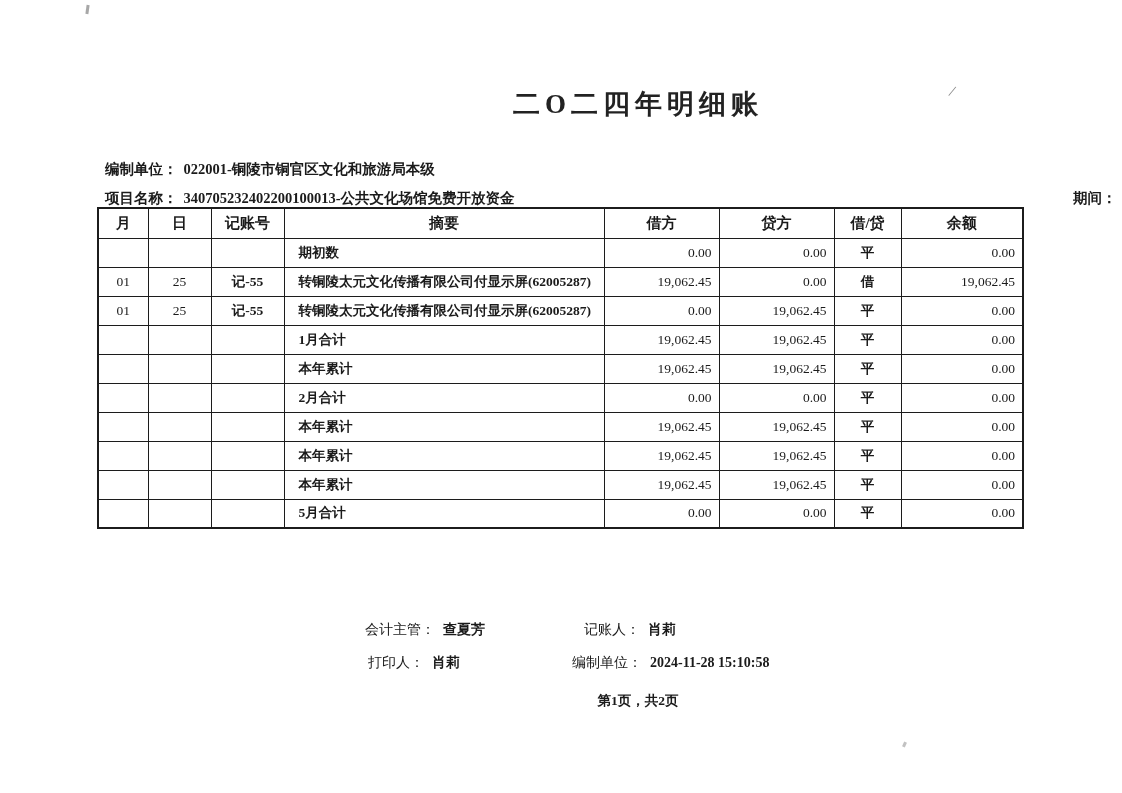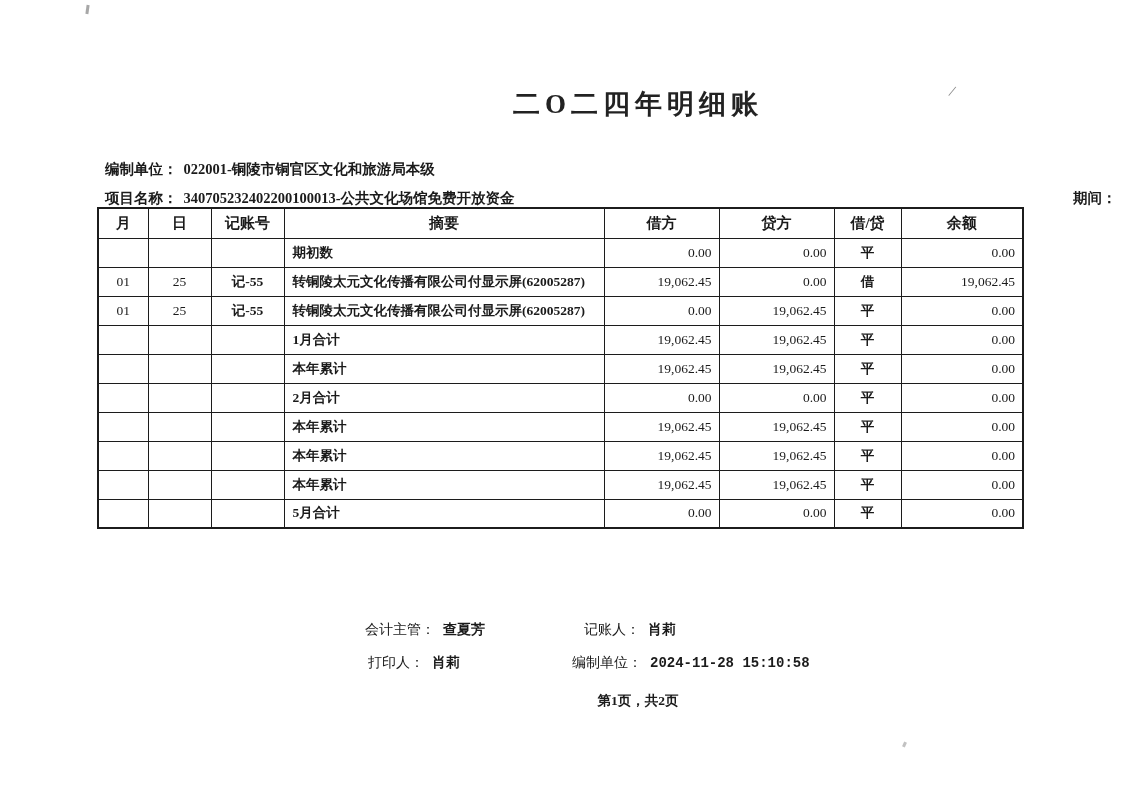--- a/index.html
+++ b/index.html
@@ -41,29 +41,29 @@
     border: 1px solid #1c1c1c;
     overflow: hidden; white-space: nowrap;
   }
   table.ledger th {
     height: 30px;
     font-size: 15px; font-weight: 700;
     text-align: center;
   }
   table.ledger td { height: 29px; font-size: 13.5px; }
   td.a-c { text-align: center; }
-  td.a-l { text-align: left;  padding-left: 8px; }
+  td.a-l { text-align: left;  padding-left: 14px; }
   td.a-r { text-align: right; padding-right: 7px; }
   td.zh, th { color: #1a1a1a; }
   td.zh { font-weight: 700; }
 
   .sig-section { position: absolute; top: 621px; left: 0; width: 100%; height: 64px; }
   .sig-field { position: absolute; font-size: 14px; white-space: nowrap; }
   .sig-label { font-weight: 400; margin-right: 8px; }
-  .sig-value { font-weight: 700; font-family: Liberation Mono, monospace; }
+  .sig-value { font-weight: 700; }
   .sig-supervisor { left: 268px; top: 0; }
   .sig-bookkeeper { left: 487px; top: 0; }
   .sig-printer    { left: 271px; top: 33px; }
   .sig-printtime  { left: 475px; top: 33px; }
 
   .page-indicator {
     position: absolute; top: 692px; left: 0; width: 100%;
     text-align: center; font-size: 13.5px; font-weight: 700;
   }
 

